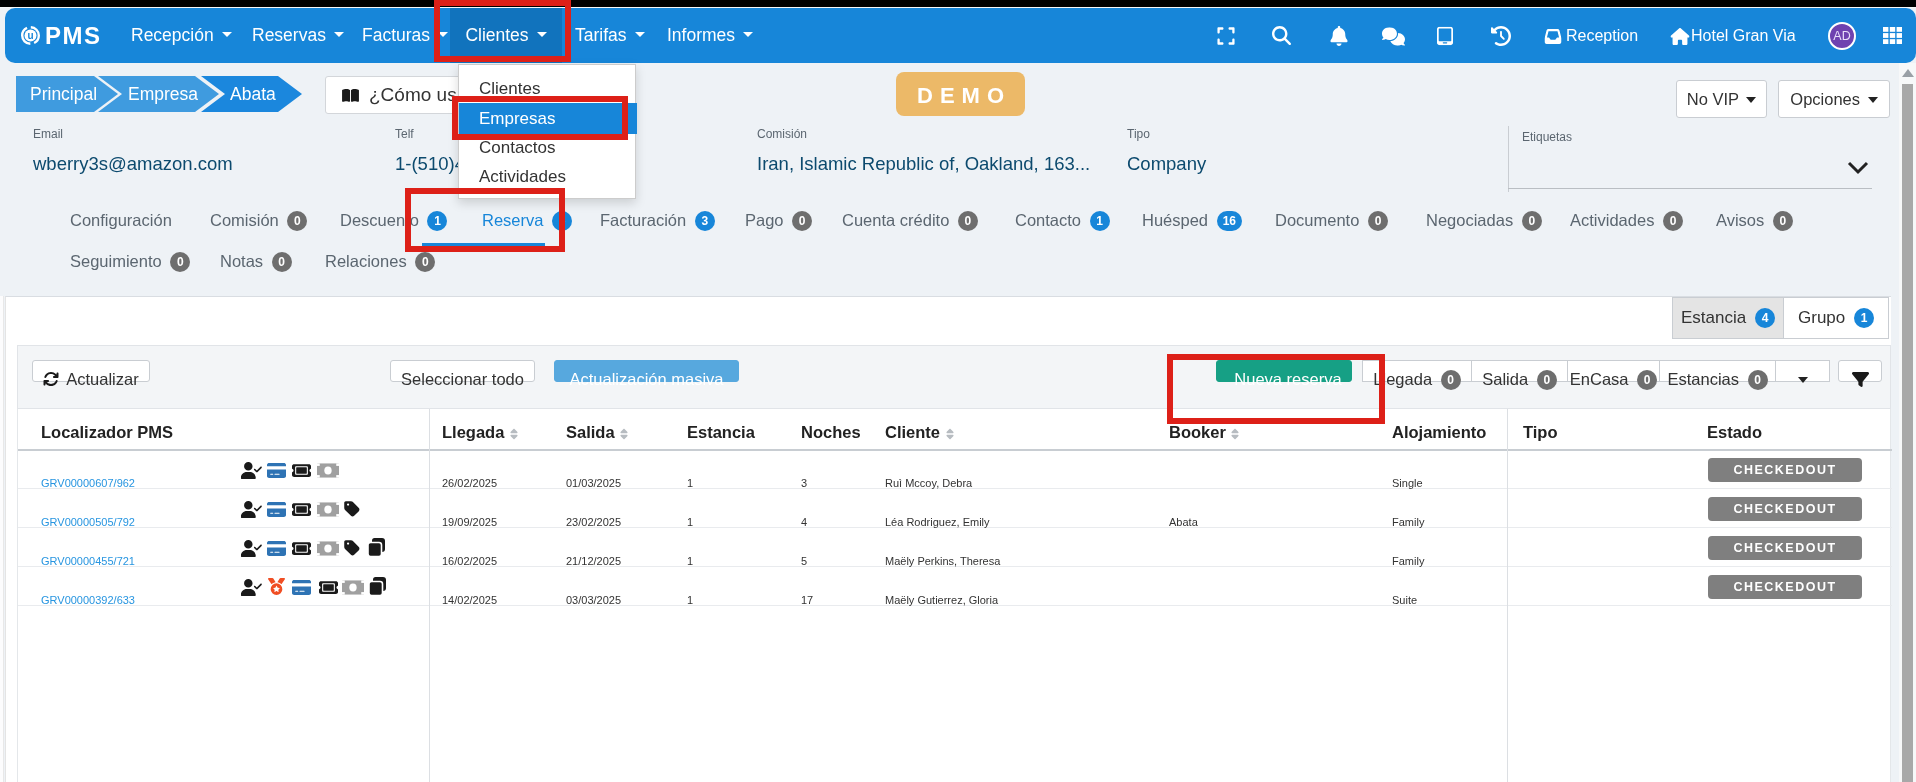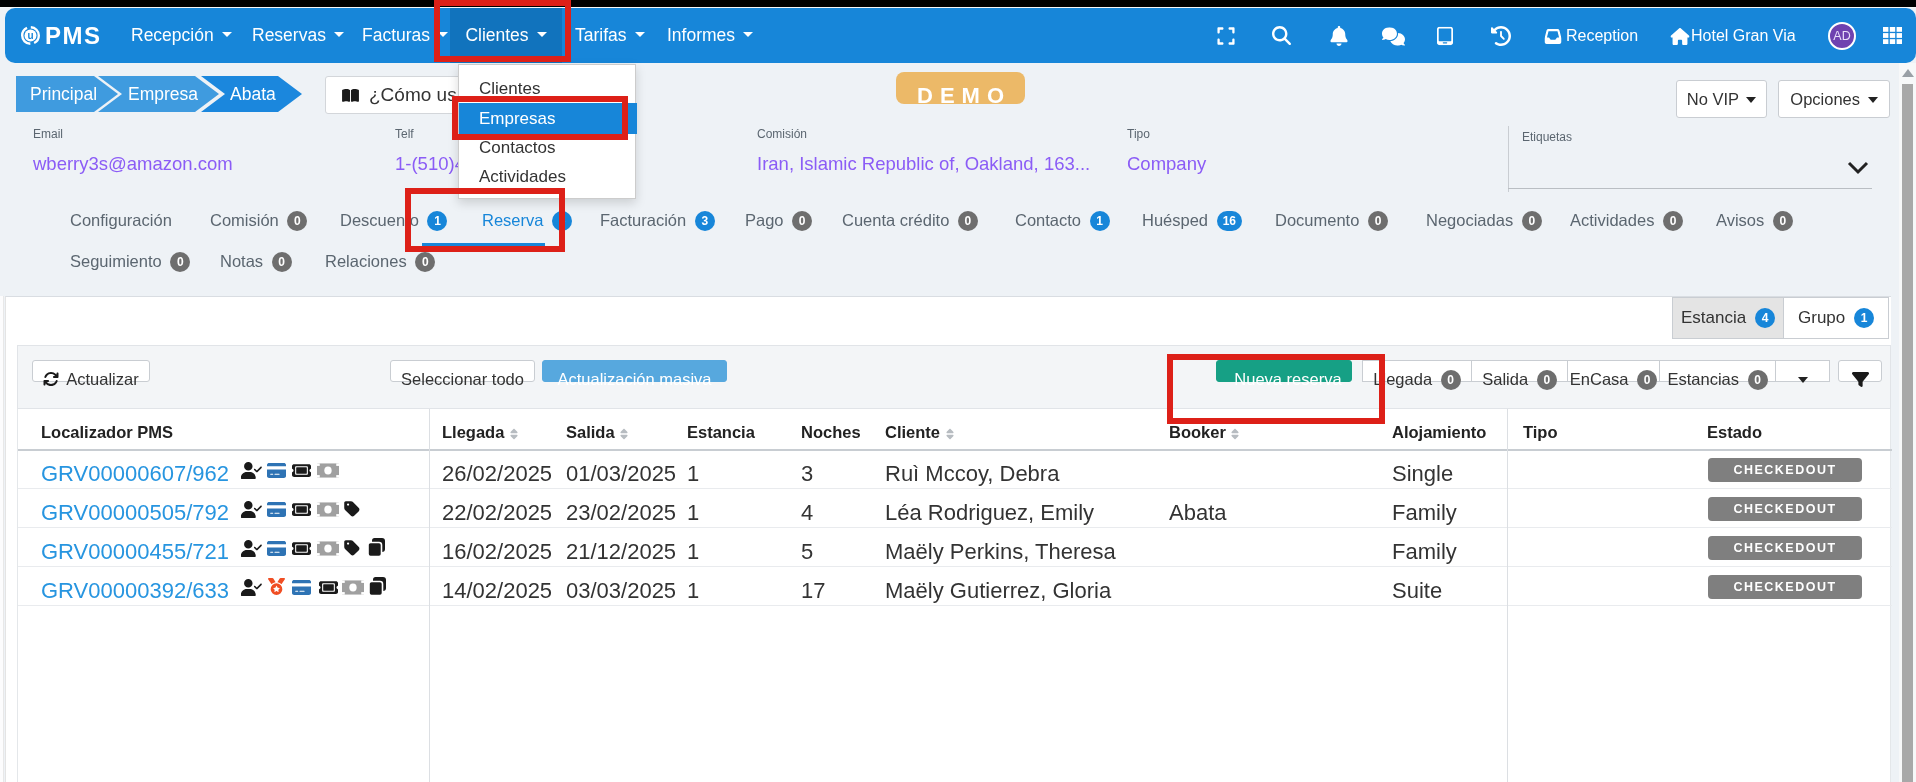--- a/index.html
+++ b/index.html
@@ -17,44 +17,44 @@
 #logotext { color:#fff; font-size:24px; font-weight:bold; letter-spacing:1.5px; margin-left:5px; }
 .nico { position:absolute; top:17px; }
 .nitxt { position:absolute; top:0; height:55px; line-height:55px; color:#fff; font-size:16px; }
 
 .crumb { position:absolute; top:76px; height:36px; color:#fff; font-size:17.5px; line-height:36px; }
 #c1 { left:16px; width:102px; background:#3f9bdf; clip-path:polygon(0 0,78px 0,102px 50%,78px 100%,0 100%); text-align:left; padding-left:14px; }
 #c2 { left:98px; width:121px; background:#3f9bdf; clip-path:polygon(0 0,97px 0,121px 50%,97px 100%,0 100%,24px 50%); text-align:left; padding-left:30px; }
 #c3 { left:201px; width:101px; background:#1b87dd; clip-path:polygon(0 0,77px 0,101px 50%,77px 100%,0 100%,24px 50%); text-align:left; padding-left:29px; }
 
 #srch { left:325px; top:76px; width:311px; height:38px; background:#fff; border:1px solid #d3d6da; border-radius:3px; color:#333; font-size:19px; line-height:36px; padding-left:15px; }
-#demo { left:896px; top:72px; width:129px; height:32px; background:#ecb968; border-radius:8px; color:#fff; font-size:22px; font-weight:bold; letter-spacing:7px; text-align:center; line-height:48px; text-indent:7px;}
+#demo { left:896px; top:72px; width:129px; height:44px; background:#ecb968; border-radius:8px; color:#fff; font-size:22px; font-weight:bold; letter-spacing:7px; text-align:center; line-height:48px; text-indent:7px;}
 .btn-white { background:#fff; border:1px solid #c9cdd2; color:#333; text-align:center; }
 #novip { left:1676px; top:80px; width:91px; height:38px; font-size:16.5px; line-height:36px; border-radius:3px;}
 #opciones { left:1778px; top:80px; width:112px; height:38px; font-size:16.5px; line-height:36px; border-radius:3px;}
 .bcaret { display:inline-block; width:0; height:0; border-left:5px solid transparent; border-right:5px solid transparent; border-top:6px solid #222; vertical-align:2px; margin-left:3px;}
 .lbl { position:absolute; color:#5b6670; font-size:12px; }
-.val { position:absolute; color:#8b5cf6; font-size:18.5px; }
+.val { position:absolute; color:#0c4a6e; font-size:18.5px; }
 
 .tab { position:absolute; color:#5b6670; font-size:16.5px; top:211px;margin-left:37px; }
 .tab2 { top:252px; }
 .badge { display:inline-block; min-width:20px; height:20px; padding:0 6px; border-radius:10px; background:#6e6e6e; color:#fff; font-size:12px; font-weight:bold; line-height:20px; text-align:center; vertical-align:1px; margin-left:4px;}
 .badge.b { background:#1786d9; }
 
 #card { left:5px; top:296px; width:1886px; height:486px; background:#fff; border-top:1px solid #d9dde2; border-left:1px solid #e4e4e4; }
 .seg { position:absolute; top:0; height:42px; border:1px solid #c9cdd2; font-size:17px; color:#333; text-align:center; line-height:40px; }
 #toolbar { position:absolute; left:11px; top:48px; width:1874px; height:64px; background:#f3f5f7; border:1px solid #e1e4e8; }
 .tbtn { position:absolute; top:14px; height:22px; background:#fff; border:1px solid #c9cdd2; border-radius:3px; color:#333; font-size:16.5px; line-height:36px; text-align:center; }
 #bmasiva { background:#57a8de; border-color:#57a8de; color:#fff; }
 #bnueva { background:#16a085; border-color:#16a085; color:#fff; }
 .grp { border-radius:0; }
 
 #tbl { position:absolute; left:11px; top:112px; width:1874px; height:373px; background:#fff; border-left:1px solid #e4e7ea; border-right:1px solid #e4e7ea;}
 .th { position:absolute; top:14px; font-size:16.5px; font-weight:bold; color:#222; }
-.td { position:absolute; font-size:22px; color:#333; }
+.td { position:absolute; font-size:11px; color:#333;margin-top:16px; }
 .grv { color:#2795e0; }
 .rowline { position:absolute; left:0; width:1874px; height:1px; background:#e9ebee; }
 .vline { position:absolute; top:0; width:1px; height:373px; background:#dcdfe3; }
 .chk { position:absolute; width:154px; height:24px; background:#7f7f7f; border-radius:4px; color:#fff; font-size:12.5px; font-weight:bold; letter-spacing:1.5px; text-align:center; line-height:24px; }
 .ric { position:absolute; }
 
 #dd { left:458px; top:64px; width:178px; height:135px; background:#fff; border:1px solid #ccc; box-shadow:0 4px 10px rgba(0,0,0,.15); }
 .ddi { position:absolute; left:0; width:178px; height:30px; font-size:17px; color:#333; line-height:30px; padding-left:20px; }
 .red { position:absolute; border:6px solid #dd2018; }
 #sbar { left:1899px; top:63px; width:17px; height:719px; background:#f7f8f9; }
@@ -233,21 +233,21 @@
 
   <div class="abs" style="left:0; top:296px; width:4px; height:486px; background:#fcfcfd; border-right:1px solid #e8e8e8;"></div>
     <div id="card" class="abs">
     <div class="seg" style="left:1666px; width:112px; background:#e4e4e4;">Estancia <span class="badge b">4</span></div>
     <div class="seg" style="left:1778px; width:105px; background:#fff; border-left:none;">Grupo <span class="badge b">1</span></div>
     <div id="toolbar">
       <div class="tbtn" style="left:14px; width:118px;"><svg width="16" height="16" viewBox="0 0 512 512" style="margin-right:7px; vertical-align:-2px;">
             <use href="#i-syn" fill="#1a1a1a"></use>
           </svg>Actualizar</div>
       <div class="tbtn" style="left:372px; width:145px;">Seleccionar todo</div>
-      <div class="tbtn" id="bmasiva" style="left:524px; width:185px;">Actualización masiva</div>
+      <div class="tbtn" id="bmasiva" style="left:536px; width:185px;">Actualización masiva</div>
       <div class="tbtn" id="bnueva" style="left:1198px; width:136px;padding-left:8px;">Nueva reserva</div>
       <div class="tbtn grp" style="left:1344px; width:110px;">Llegada <span class="badge">0</span></div>
       <div class="tbtn grp" style="left:1453px; width:97px;">Salida <span class="badge">0</span></div>
       <div class="tbtn grp" style="left:1549px; width:93px;">EnCasa <span class="badge">0</span></div>
       <div class="tbtn grp" style="left:1641px; width:117px;">Estancias <span class="badge">0</span></div>
       <div class="tbtn grp" style="left:1757px; width:55px;"><span class="bcaret" style="margin-left:0;"></span></div>
       <div class="tbtn" style="left:1820px; width:44px;"><svg width="17" height="17" viewBox="0 0 512 512" style="vertical-align:-3px;">
             <use href="#i-flt" fill="#1a1a1a"></use>
           </svg></div>
     </div>
@@ -343,21 +343,21 @@
         </svg>
       <svg class="ric" style="left:351px;top:168px;" width="17" height="19" viewBox="0 0 17 19">
           <use href="#i-cpy" fill="#1a1a1a"></use>
         </svg>
       <div class="td" style="left:424px; top:52px;">26/02/2025</div>
       <div class="td" style="left:548px; top:52px;">01/03/2025</div>
       <div class="td" style="left:669px; top:52px;">1</div>
       <div class="td" style="left:783px; top:52px;">3</div>
       <div class="td" style="left:867px; top:52px;">Ruì Mccoy, Debra</div>
       <div class="td" style="left:1374px; top:52px;">Single</div>
-      <div class="td" style="left:424px; top:91px;">22/02/2025</div>
+      <div class="td" style="left:424px; top:91px;">19/09/2025</div>
       <div class="td" style="left:548px; top:91px;">23/02/2025</div>
       <div class="td" style="left:669px; top:91px;">1</div>
       <div class="td" style="left:783px; top:91px;">4</div>
       <div class="td" style="left:867px; top:91px;">Léa Rodriguez, Emily</div>
       <div class="td" style="left:1151px; top:91px;">Abata</div>
       <div class="td" style="left:1374px; top:91px;">Family</div>
       <div class="td" style="left:424px; top:130px;">16/02/2025</div>
       <div class="td" style="left:548px; top:130px;">21/12/2025</div>
       <div class="td" style="left:669px; top:130px;">1</div>
       <div class="td" style="left:783px; top:130px;">5</div>

